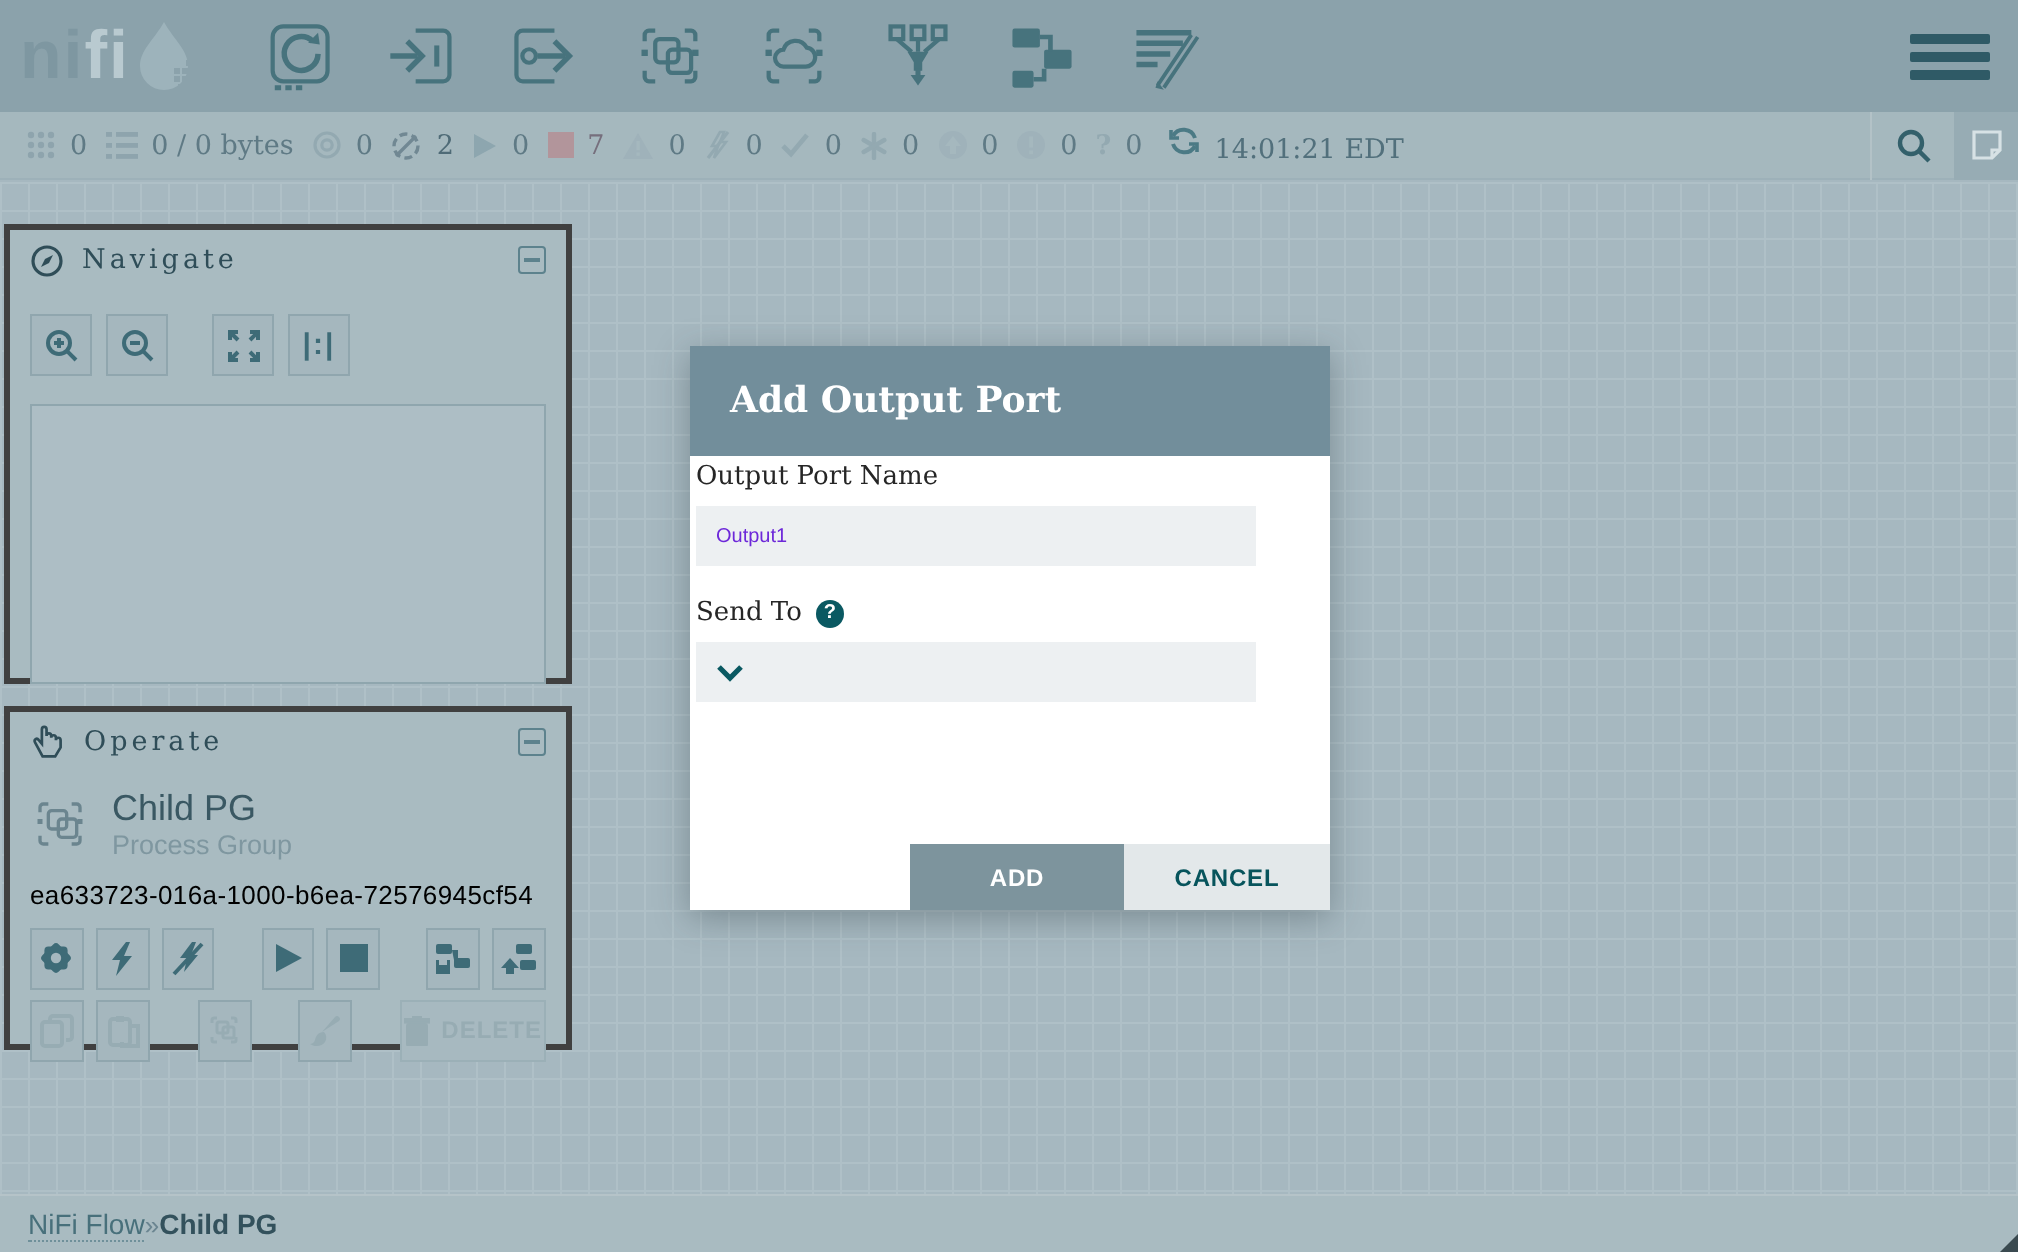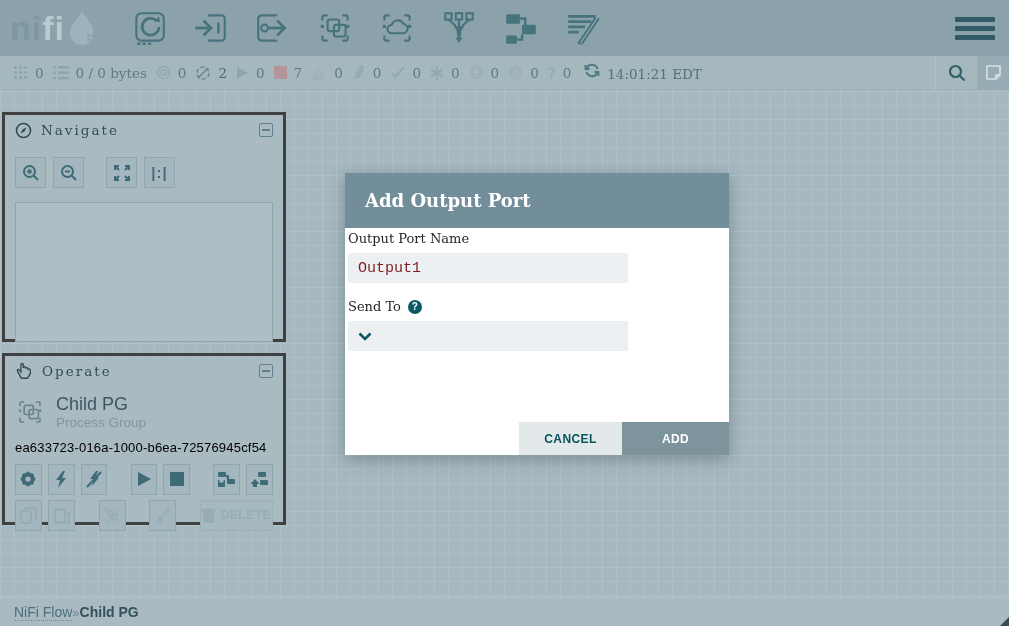--- a/index.html
+++ b/index.html
@@ -76,29 +76,29 @@
     background:#a9bbc1; border-top:1px solid #b5c3c8; display:flex; align-items:center;
     padding-left:14px; font-size:14px; }
   .bc-root { color:#48707b; border-bottom:1px dotted #6f909a; cursor:pointer; }
   .bc-sep { color:#6b8591; font-size:13px; }
   .bc-current { color:#33515c; font-weight:bold; }
 
   .corner { position:absolute; right:0; bottom:0; width:0; height:0;
     border-left:9px solid transparent; border-bottom:9px solid #3a4a50; }
 
   
-  .dialog { position:absolute; left:345px; top:173px; width:384px; height:282px;
+  .dialog { position:absolute; left:345px; top:173px; width:320px; height:282px;
     background:#ffffff; box-shadow:0 4px 16px rgba(40,55,60,.35); }
   .dlg-hdr { height:55px; background:#728e9b; display:flex; align-items:center; padding-left:20px; }
   .dlg-title { font-family:"DejaVu Serif", serif; font-weight:bold; font-size:18px; color:#ffffff; }
   .dlg-body { position:relative; height:227px; padding:3px; }
   .fld-label { font-family:"DejaVu Serif", serif; font-size:13px; color:#262626; margin-bottom:7px;
     display:flex; align-items:center; gap:7px; }
   .txt-input { width:280px; height:30px; background:#edf0f2; border:none; outline:none;
-    padding:0 10px; font-family:Liberation Mono, monospace; font-size:15px; color:#7f1d1d; }
+    padding:0 10px; font-family:Liberation Sans, sans-serif; font-size:10px; color:#6d28d9; }
   .send-to { margin-top:16px; }
   .help-icon { width:14px; height:14px; border-radius:50%; background:#0a5962; color:#ffffff;
     font-size:10px; font-weight:bold; display:inline-flex; align-items:center; justify-content:center;
     font-family:"Liberation Sans", sans-serif; }
   .dropdown { width:280px; height:30px; background:#edf0f2; display:flex; align-items:center;
     padding:0 10px; cursor:pointer; }
   .dd-value { flex:1; font-size:13.5px; color:#444444; }
   .dlg-buttons { position:absolute; right:0; bottom:0; display:flex; }
   .btn { height:33px; display:flex; align-items:center; justify-content:center;
     font-size:12px; font-weight:bold; letter-spacing:.4px; cursor:pointer;
@@ -528,17 +528,17 @@
     <div class="fld-label send-to">
       <span>Send To</span>
       <span class="help-icon">?</span>
     </div>
     <div class="dropdown">
       <svg width="14" height="9" viewBox="0 0 14 9" fill="none" stroke="#0a5962" stroke-width="2.6">
         <path d="M1.5 1.5 L7 7 L12.5 1.5"></path>
       </svg>
     </div>
     <div class="dlg-buttons">
+      <div class="btn btn-add">ADD</div>
       <div class="btn btn-cancel">CANCEL</div>
-      <div class="btn btn-add">ADD</div>
     </div>
   </div>
 </div>
 
 </body></html>

